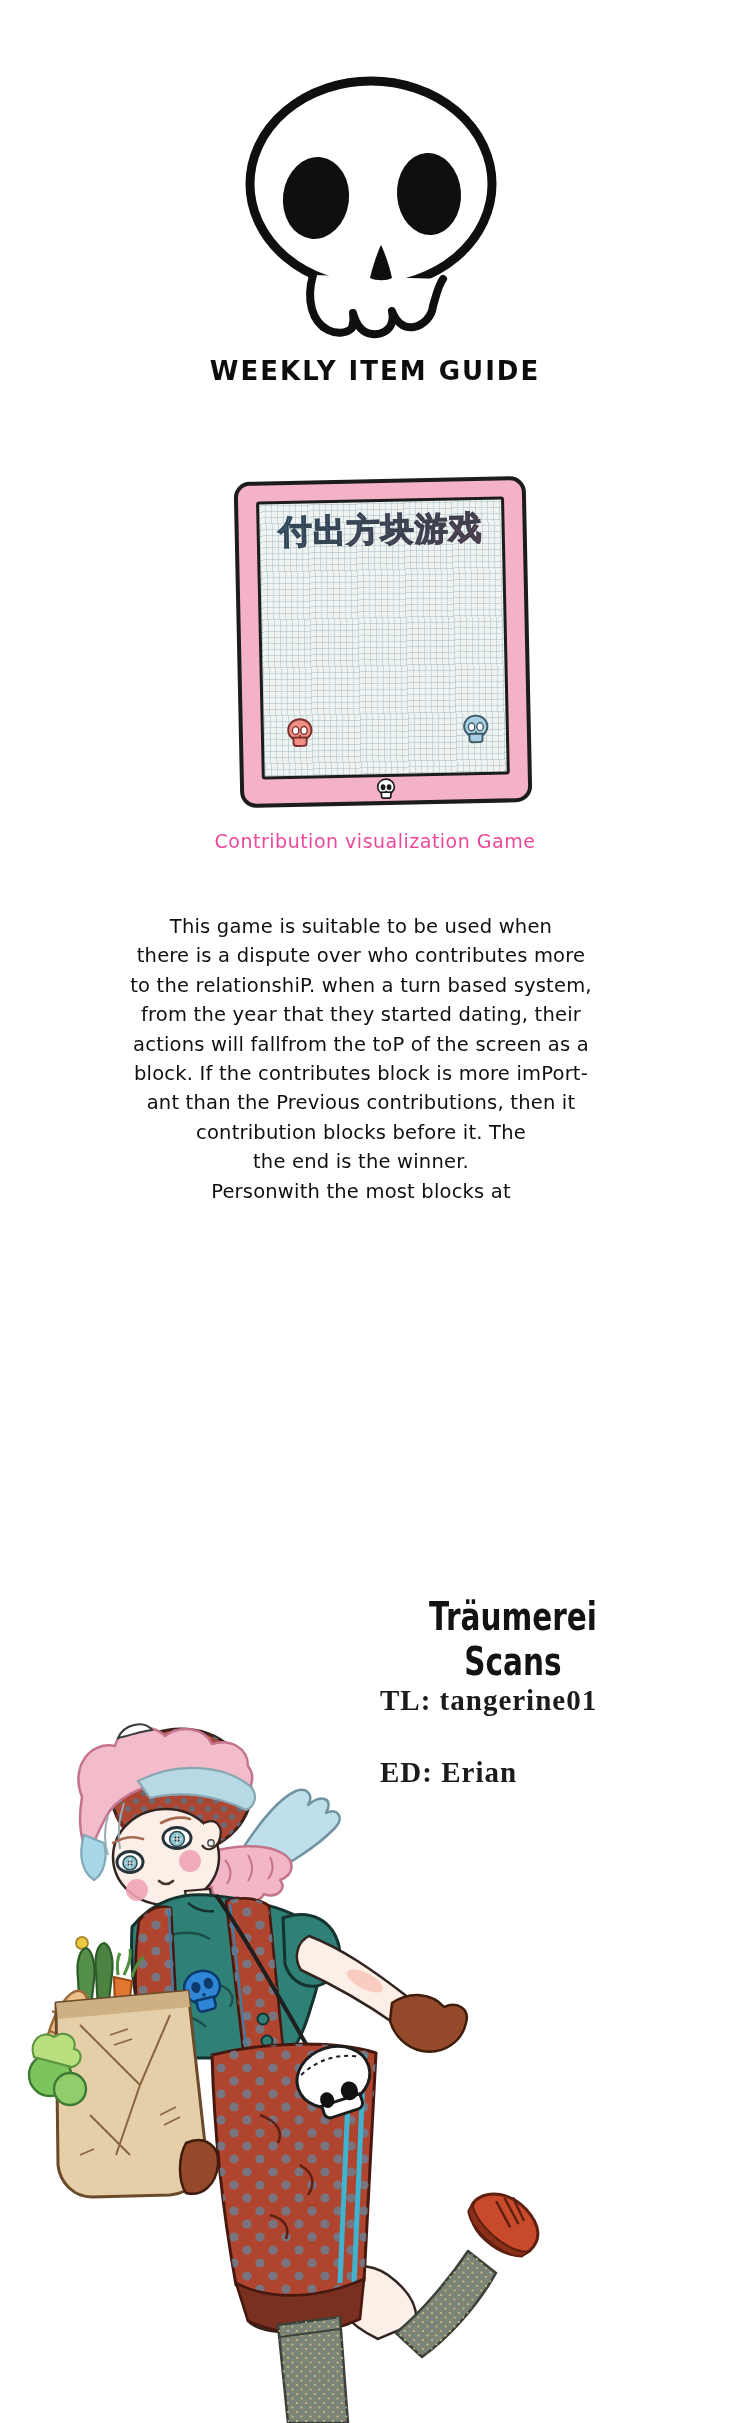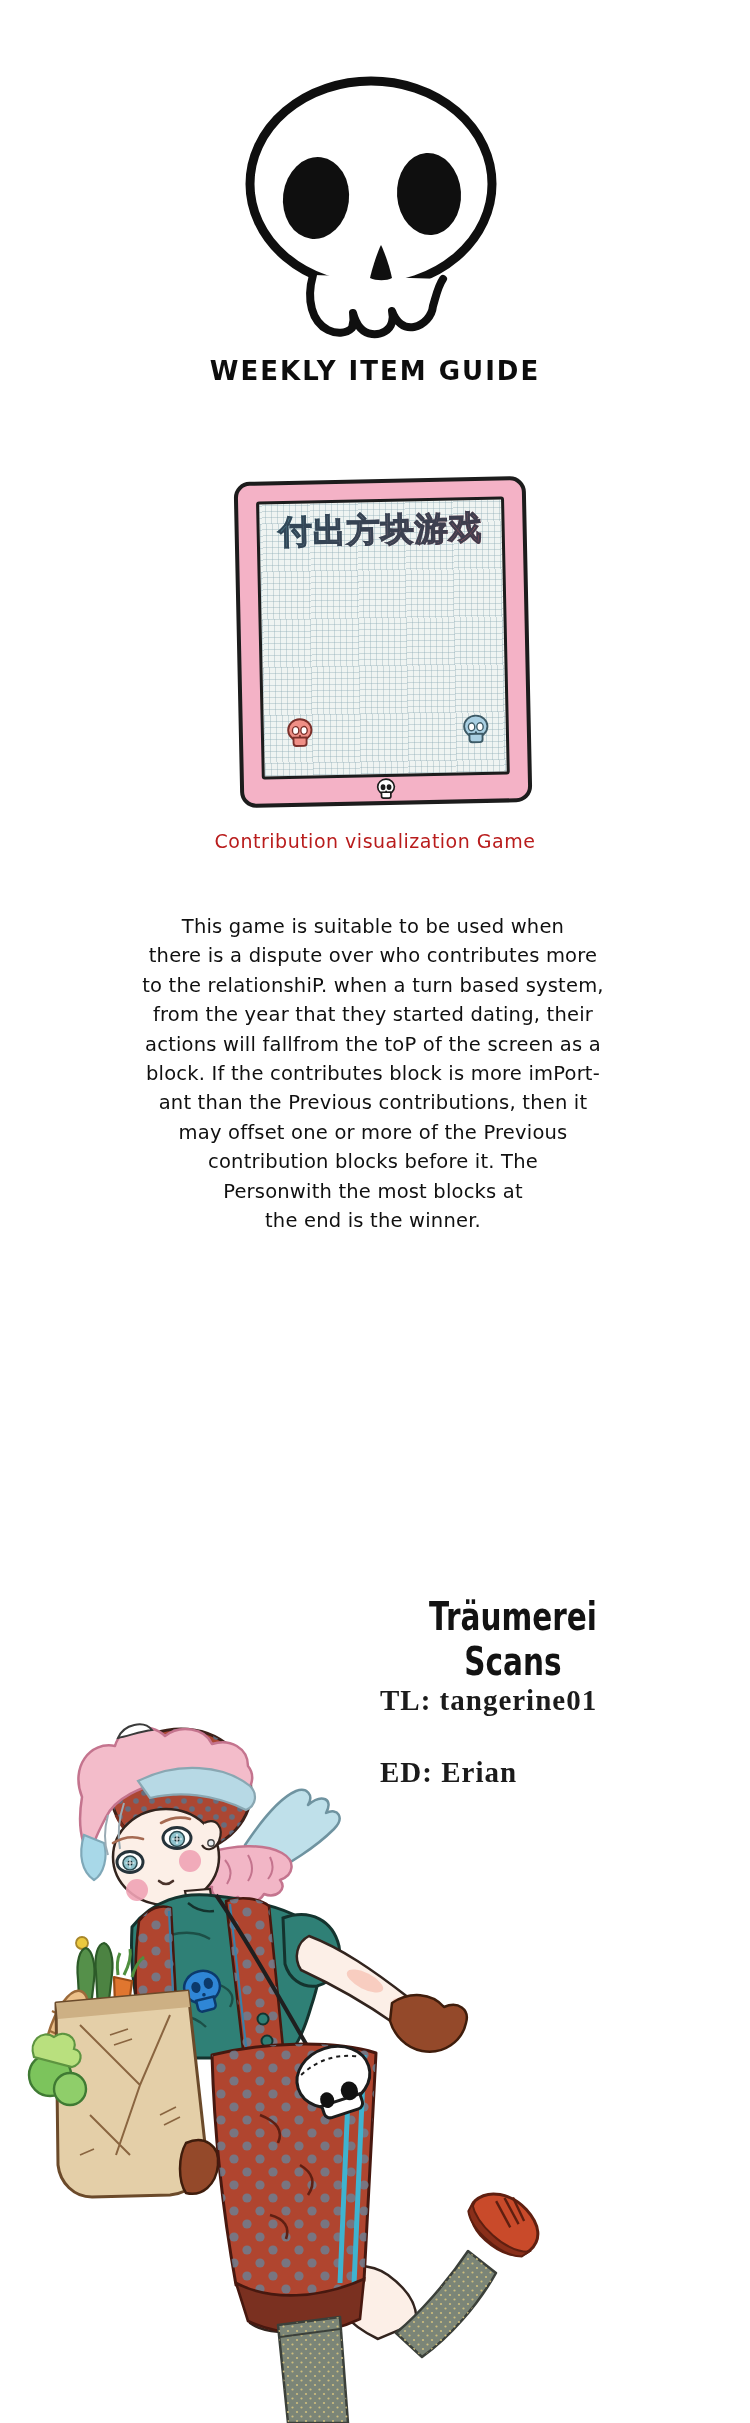--- a/index.html
+++ b/index.html
@@ -39,26 +39,26 @@
     -webkit-background-clip:text;background-clip:text;color:transparent;
     -webkit-text-stroke:1.1px rgba(43,58,74,.85);
   }
   .skull-btn{position:absolute;width:28px;height:32px;}
   .skull-btn.pink{left:22px;top:214px;}
   .skull-btn.blue{left:198px;top:214px;}
   .home-btn{position:absolute;left:132px;top:295px;width:20px;height:23px;}
 
   .tablet-caption{
     left:0;top:830px;width:750px;text-align:center;
-    font-size:19px;letter-spacing:.5px;color:#b91c1c;
+    font-size:19px;letter-spacing:.5px;color:#ec4899;
   }
 
   
   .description{
-    left:93px;top:912px;width:560px;text-align:center;
+    left:81px;top:912px;width:560px;text-align:center;
     font-size:19.5px;line-height:29.4px;letter-spacing:.2px;color:#101010;
   }
 
   
   .credit-scans{
     left:373px;top:1594px;width:280px;text-align:center;
     font-size:36px;font-weight:700;color:#131313;
     transform:scale(.82,1.1);transform-origin:center top;
   }
   .credit-line{
@@ -122,24 +122,23 @@
   <div class="abs tablet-caption">Contribution visualization Game</div>
 
   <div class="abs description">
     <div>This game is suitable to be used when</div>
     <div>there is a dispute over who contributes more</div>
     <div>to the relationshiP. when a turn based system,</div>
     <div>from the year that they started dating, their</div>
     <div>actions will fallfrom the toP of the screen as a</div>
     <div>block. If the contributes block is more imPort-</div>
     <div>ant than the Previous contributions, then it</div>
-    <div>may offset one or more of the Previous</div>
     <div>contribution blocks before it. The</div>
+    <div>the end is the winner.</div>
     <div>Personwith the most blocks at</div>
-    <div>the end is the winner.</div>
   </div>
 
   <div class="abs credit-scans">Träumerei Scans</div>
   <div class="abs credit-line credit-tl">TL: tangerine01</div>
   <div class="abs credit-line credit-ed">ED: Erian</div>
 
   <svg class="abs illustration" width="620" height="738" viewBox="0 0 620 738">
     <defs>
       <pattern id="dots" width="26" height="26" patternUnits="userSpaceOnUse">
         <circle cx="6" cy="6" r="4.6" fill="#6f7e8f" opacity="0.85"></circle>

